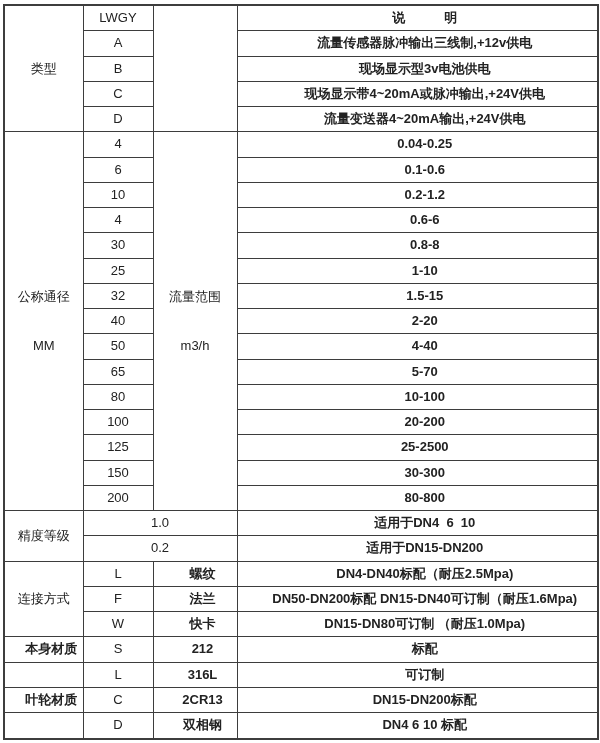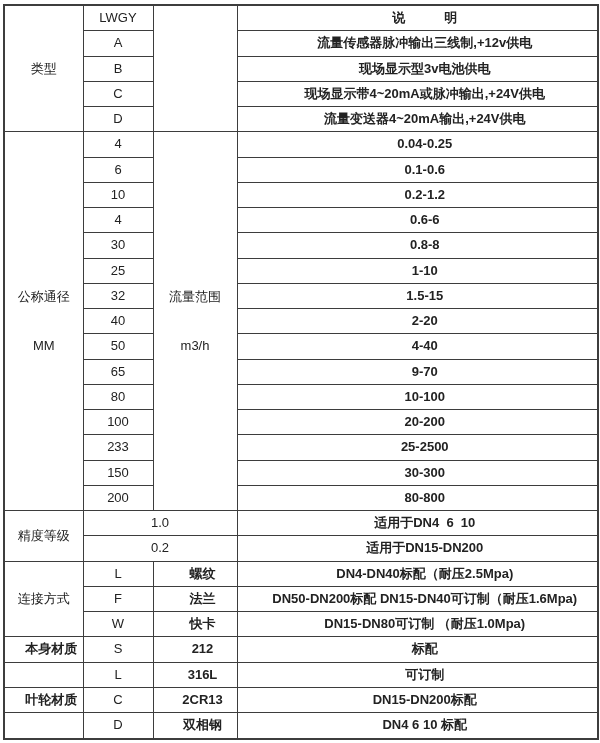--- a/index.html
+++ b/index.html
@@ -108,32 +108,32 @@
   <tr>
     <td class="center">40</td>
     <td class="left">2-20</td>
   </tr>
   <tr>
     <td class="center">50</td>
     <td class="left">4-40</td>
   </tr>
   <tr>
     <td class="center">65</td>
-    <td class="left">9-70</td>
+    <td class="left">5-70</td>
   </tr>
   <tr>
     <td class="center">80</td>
     <td class="left">10-100</td>
   </tr>
   <tr>
     <td class="center">100</td>
     <td class="left">20-200</td>
   </tr>
   <tr>
-    <td class="center">233</td>
+    <td class="center">125</td>
     <td class="left">25-2500</td>
   </tr>
   <tr>
     <td class="center">150</td>
     <td class="left">30-300</td>
   </tr>
   <tr>
     <td class="center">200</td>
     <td class="left">80-800</td>
   </tr>

